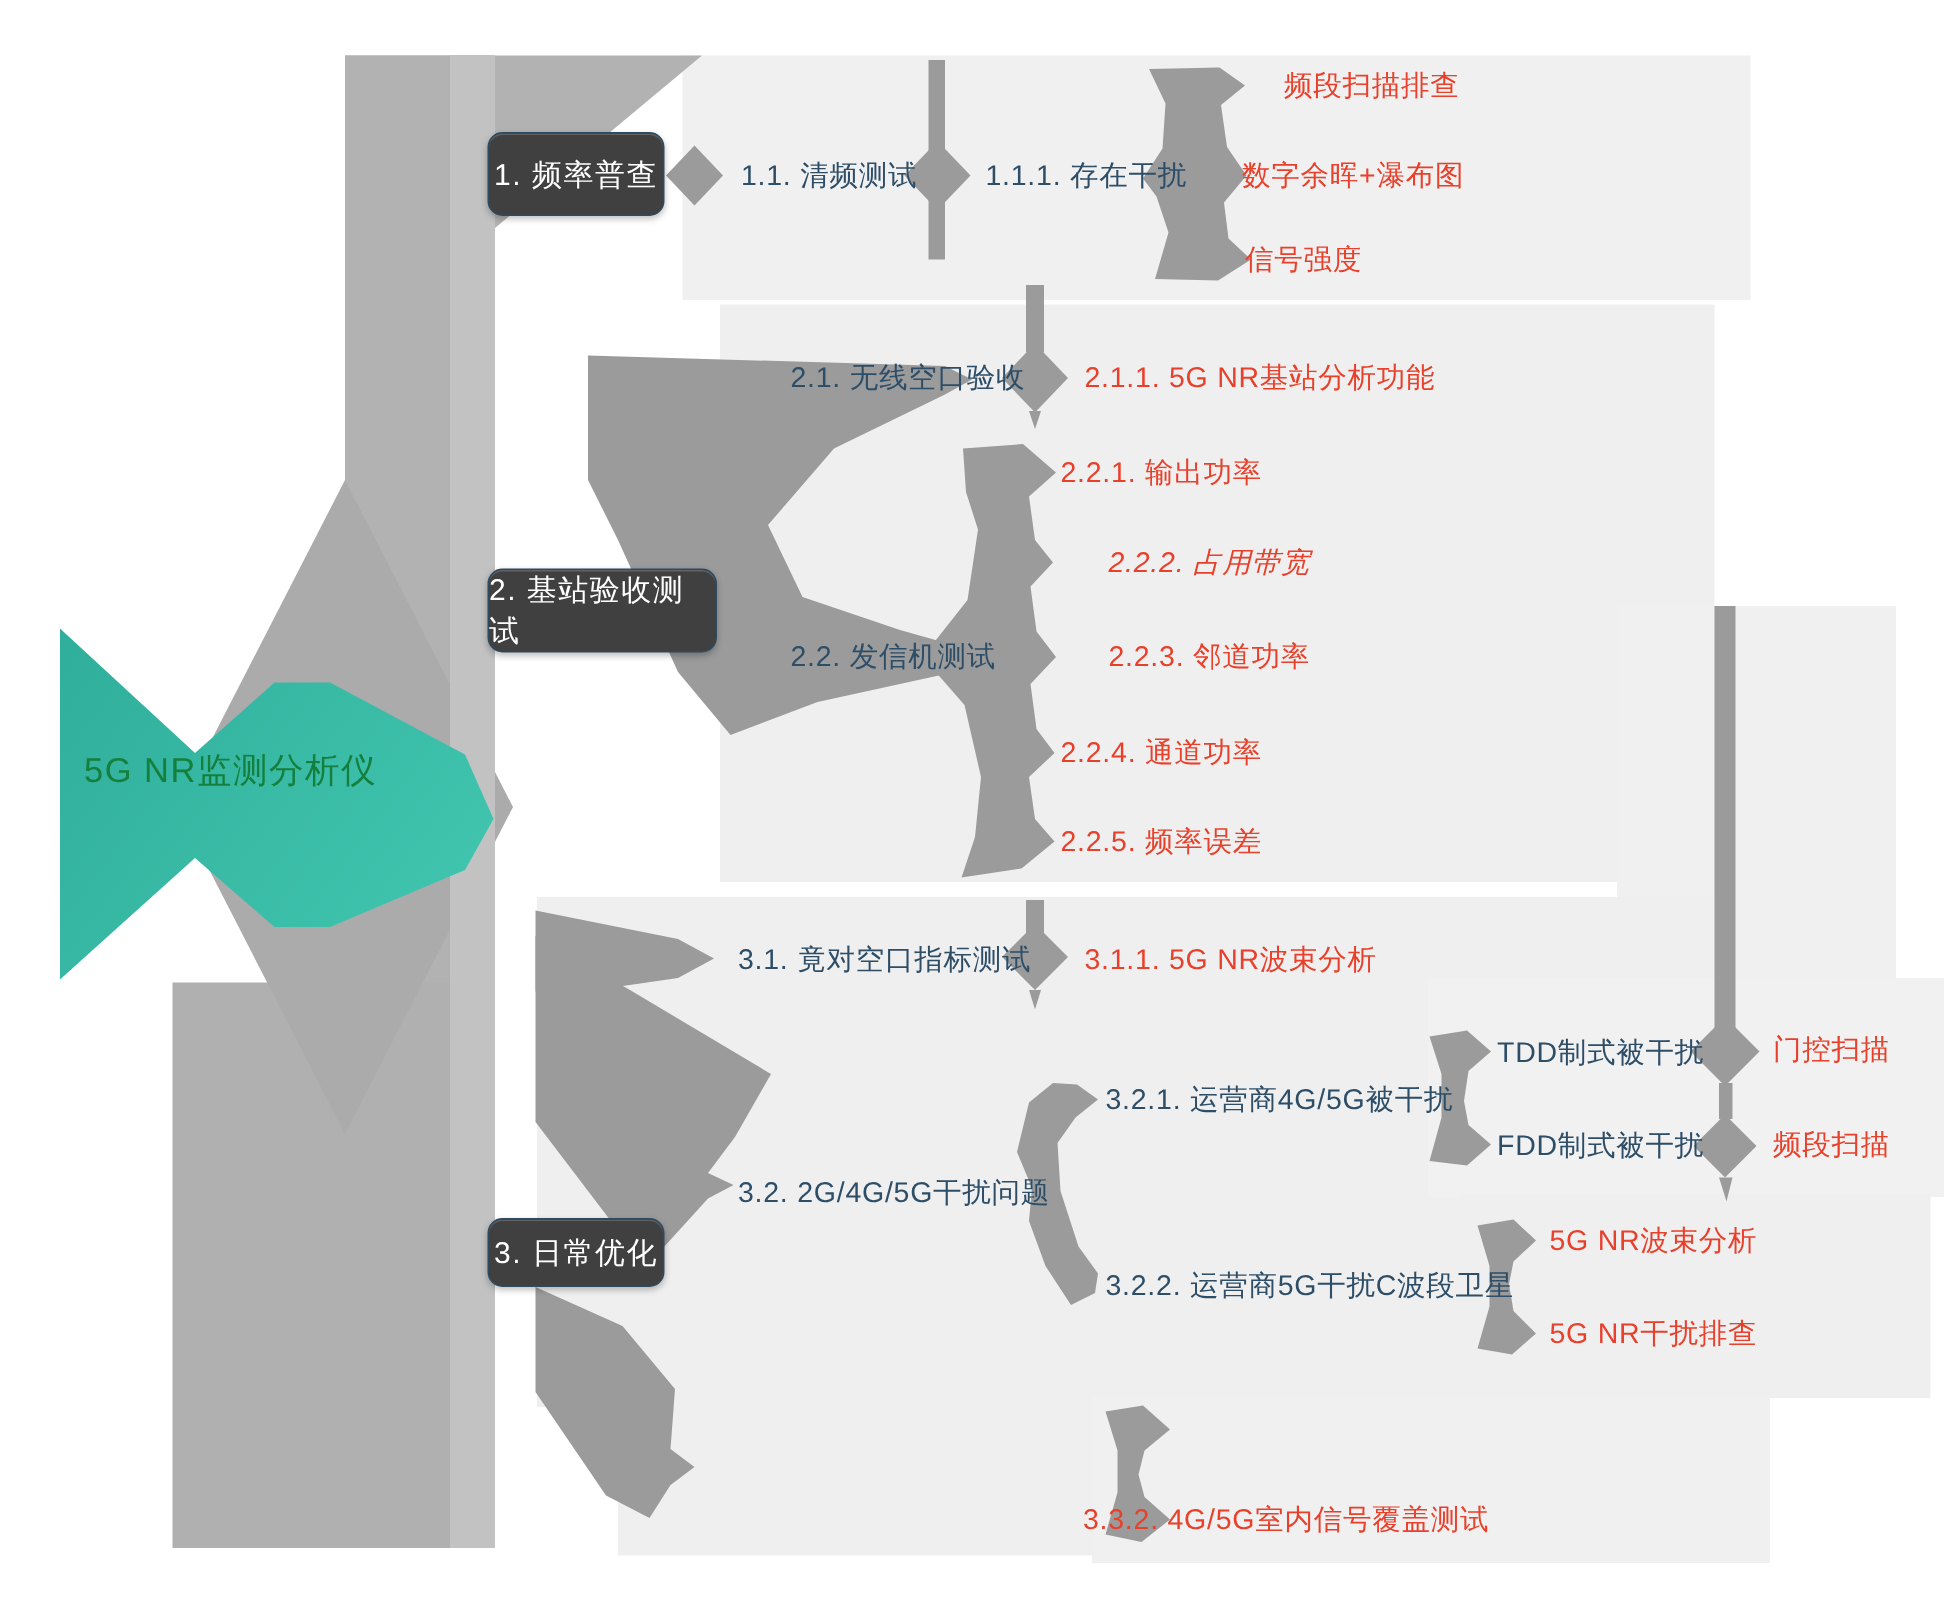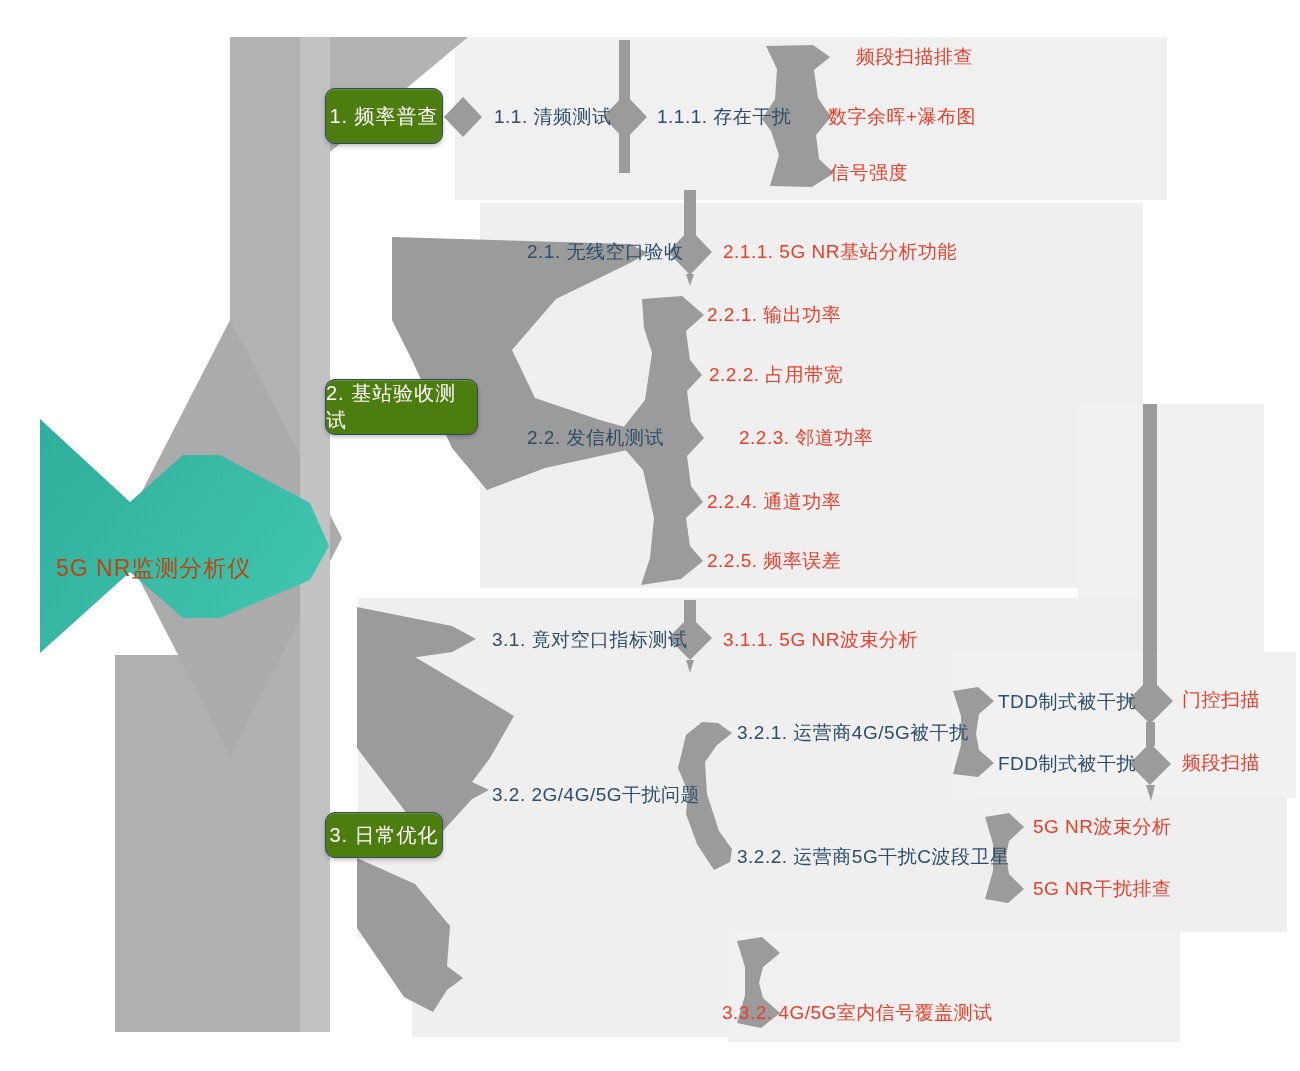--- a/index.html
+++ b/index.html
@@ -3,26 +3,26 @@
 <meta charset="utf-8">
 <style>
   html,body{margin:0;padding:0;background:#ffffff;}
   #stage{position:relative;width:1300px;height:1071px;background:#ffffff;overflow:hidden;
          font-family:"Liberation Sans","DejaVu Sans",sans-serif;}
   #shapes{position:absolute;left:0;top:0;}
   .node-label{position:absolute;transform:translateY(-50%);white-space:nowrap;
               font-size:19px;letter-spacing:0.5px;}
   .lvl2{color:#2e4e68;}
   .leaf{color:#e8402b;}
-  .branch-box{position:absolute;background:#4d7c0f;border:1px solid #2e4a61;border-radius:10px;
+  .branch-box{position:absolute;background:#404040;border:1px solid #2e4a61;border-radius:10px;
               box-shadow:inset 0 1px 0 rgba(255,255,255,.18),0 2px 4px rgba(0,0,0,.25);
               display:flex;align-items:center;justify-content:center;
               color:#ffffff;font-size:20px;letter-spacing:1px;}
-  .root-label{position:absolute;left:56px;top:568px;transform:translateY(-50%);
-              color:#c2410c;font-size:23px;letter-spacing:1px;white-space:nowrap;}
+  .root-label{position:absolute;left:56px;top:514px;transform:translateY(-50%);
+              color:#15803d;font-size:23px;letter-spacing:1px;white-space:nowrap;}
 </style>
 </head>
 <body>
 
 <div id="stage">
 
   <svg id="shapes" width="1300" height="1071" viewBox="0 0 1300 1071">
     <defs>
       <linearGradient id="tealGrad" x1="0" y1="0" x2="1" y2="0.6">
         <stop offset="0" stop-color="#2fae9b"></stop>
@@ -113,21 +113,21 @@
   <div class="node-label lvl2" style="left:737px;top:733px;">3.2.1. 运营商4G/5G被干扰</div>
   <div class="node-label lvl2" style="left:998px;top:702px;">TDD制式被干扰</div>
   <div class="node-label lvl2" style="left:998px;top:764px;">FDD制式被干扰</div>
   <div class="node-label lvl2" style="left:737px;top:857px;">3.2.2. 运营商5G干扰C波段卫星</div>
 
   <div class="node-label leaf" style="left:828px;top:57px;margin-left:28px;">频段扫描排查</div>
   <div class="node-label leaf" style="left:828px;top:117px;">数字余晖+瀑布图</div>
   <div class="node-label leaf" style="left:830px;top:173px;">信号强度</div>
   <div class="node-label leaf" style="left:723px;top:252px;">2.1.1. 5G NR基站分析功能</div>
   <div class="node-label leaf" style="left:707px;top:315px;">2.2.1. 输出功率</div>
-  <div class="node-label leaf" style="left:709px;top:375px;">2.2.2. 占用带宽</div>
+  <div class="node-label leaf" style="left:739px;top:375px;font-style:italic;">2.2.2. 占用带宽</div>
   <div class="node-label leaf" style="left:707px;top:438px;margin-left:32px;">2.2.3. 邻道功率</div>
   <div class="node-label leaf" style="left:707px;top:502px;">2.2.4. 通道功率</div>
   <div class="node-label leaf" style="left:707px;top:561px;">2.2.5. 频率误差</div>
   <div class="node-label leaf" style="left:723px;top:640px;">3.1.1. 5G NR波束分析</div>
   <div class="node-label leaf" style="left:1182px;top:700px;">门控扫描</div>
   <div class="node-label leaf" style="left:1182px;top:763px;">频段扫描</div>
   <div class="node-label leaf" style="left:1033px;top:827px;">5G NR波束分析</div>
   <div class="node-label leaf" style="left:1033px;top:889px;">5G NR干扰排查</div>
   <div class="node-label leaf" style="left:722px;top:1013px;">3.3.2. 4G/5G室内信号覆盖测试</div>
 

